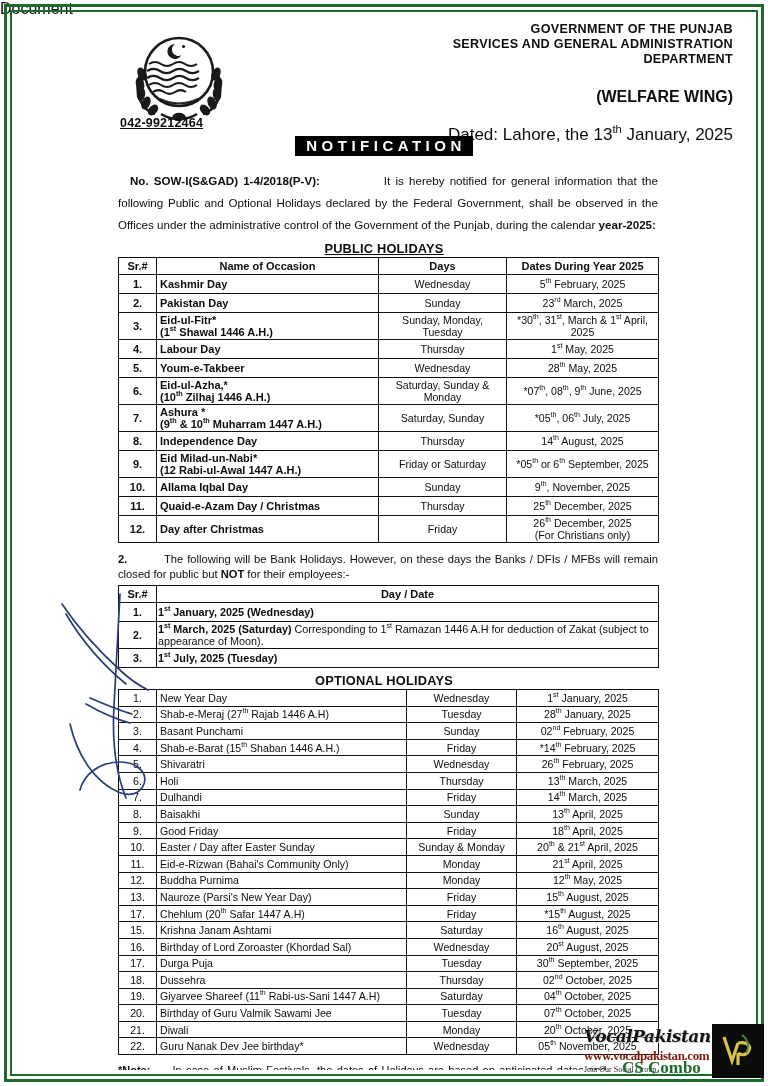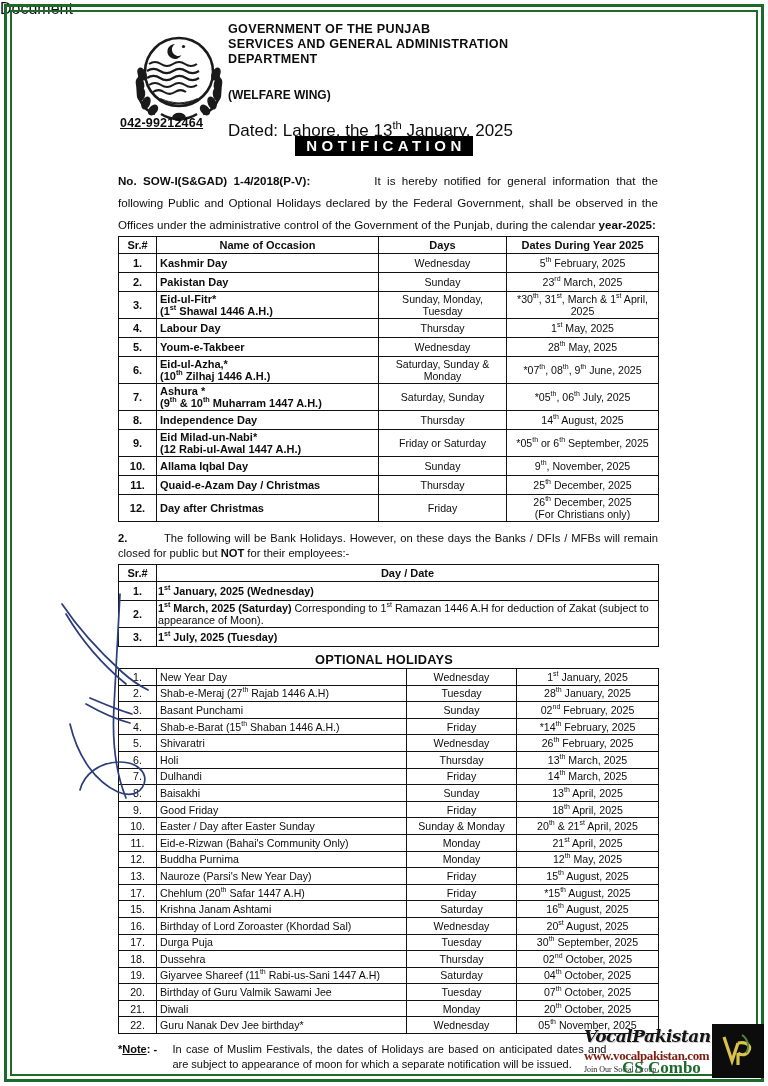--- a/index.html
+++ b/index.html
@@ -37,42 +37,42 @@
   }
   .emblem{
     position:absolute;left:115px;top:8px;width:96px;height:100px;
   }
   .phone{
     position:absolute;left:104px;top:100px;
     font-size:12.5px;font-weight:bold;letter-spacing:.2px;
     text-decoration:underline;
   }
   .hdr-lines{
-    position:absolute;left:212px;top:6px;width:480px;text-align:left;
+    position:absolute;left:237px;top:6px;width:480px;text-align:right;
   }
   .hdr-lines .l1{font-size:12.6px;font-weight:bold;line-height:15px;letter-spacing:.3px;}
-  .hdr-lines .l2{font-size:12px;font-weight:bold;margin-top:21px;}
+  .hdr-lines .l2{font-size:16px;font-weight:bold;margin-top:21px;}
   .hdr-lines .l3{font-size:17px;font-weight:normal;margin-top:19px;}
   .notif{
     text-align:center;margin-top:2px;
   }
   .notif span{
     display:inline-block;
     background:#000;color:#fff;
     font-size:15px;font-weight:bold;letter-spacing:4.5px;
     padding:1px 7px 2px 11px;
   }
   
   .para{
     margin:14px 16px 0 102px;
     width:540px;
     font-size:11.6px;line-height:22px;
     text-align:justify;
   }
-  .para .noline{font-weight:bold;}
+  .para .noline{font-weight:bold;margin-left:12px;}
   .para .gap{display:inline-block;width:64px;}
   
   .sect-title{
     text-align:center;font-size:12.8px;font-weight:bold;
     margin-top:5px;margin-bottom:1px;letter-spacing:.2px;
   }
   .sect-title.u{text-decoration:underline;}
   
   table.doc{
     border-collapse:collapse;
@@ -222,20 +222,21 @@
   </div>
 
   <div class="notif">
     <span>NOTIFICATION</span>
   </div>
 
   <div class="para">
     <span class="noline">No. SOW-I(S&amp;GAD) 1-4/2018(P-V):</span><span class="gap"></span><span>It is hereby notified for general information that the following Public and Optional Holidays declared by the Federal Government, shall be observed in the Offices under the administrative control of the Government of the Punjab, during the calendar </span><b>year-2025:</b>
   </div>
 
+  <div class="sect-title u">PUBLIC HOLIDAYS</div>
   <table class="doc pub">
     <colgroup>
           <col style="width:38px">
           <col style="width:222px">
           <col style="width:128px">
           <col style="width:152px">
         </colgroup>
     <thead>
       <tr>
         <th>Sr.#</th>

